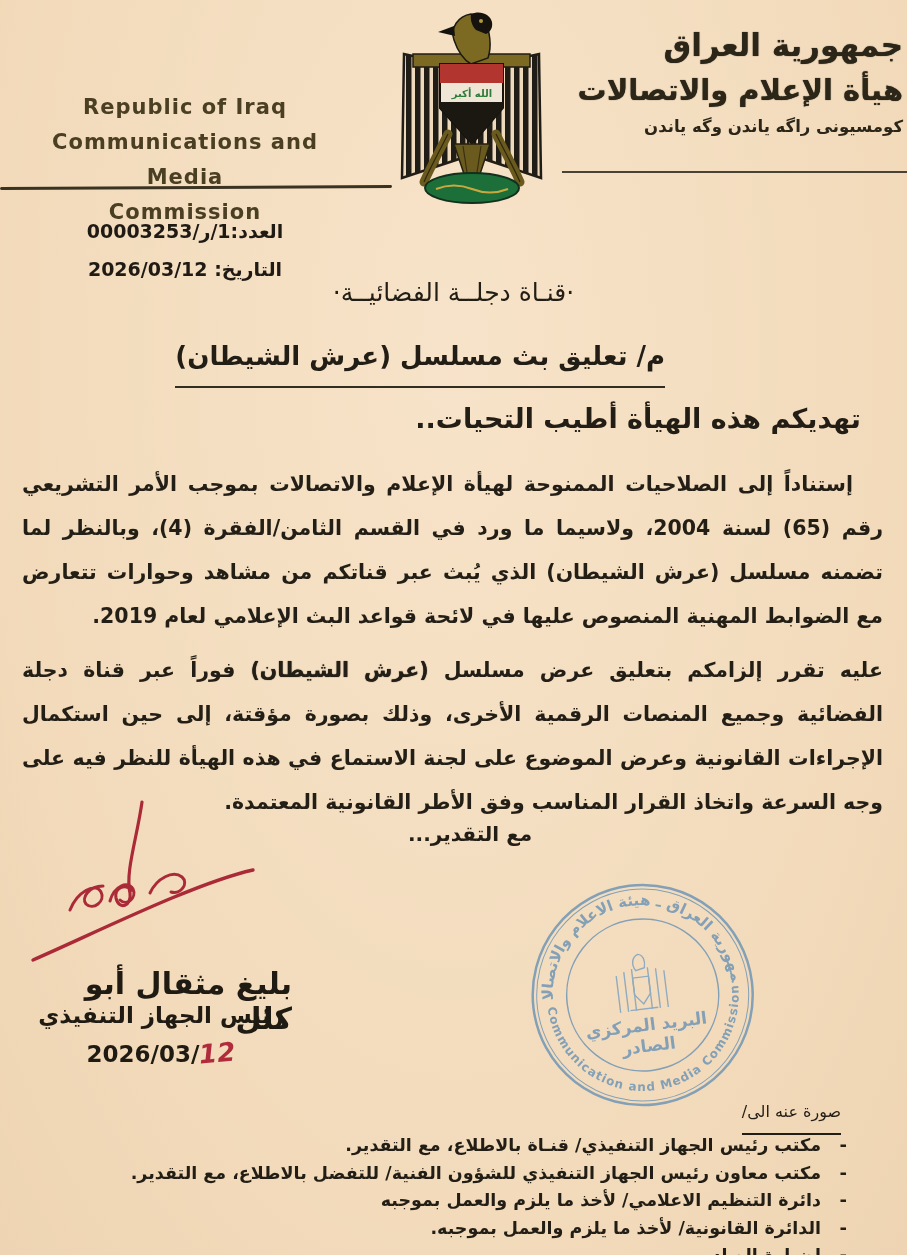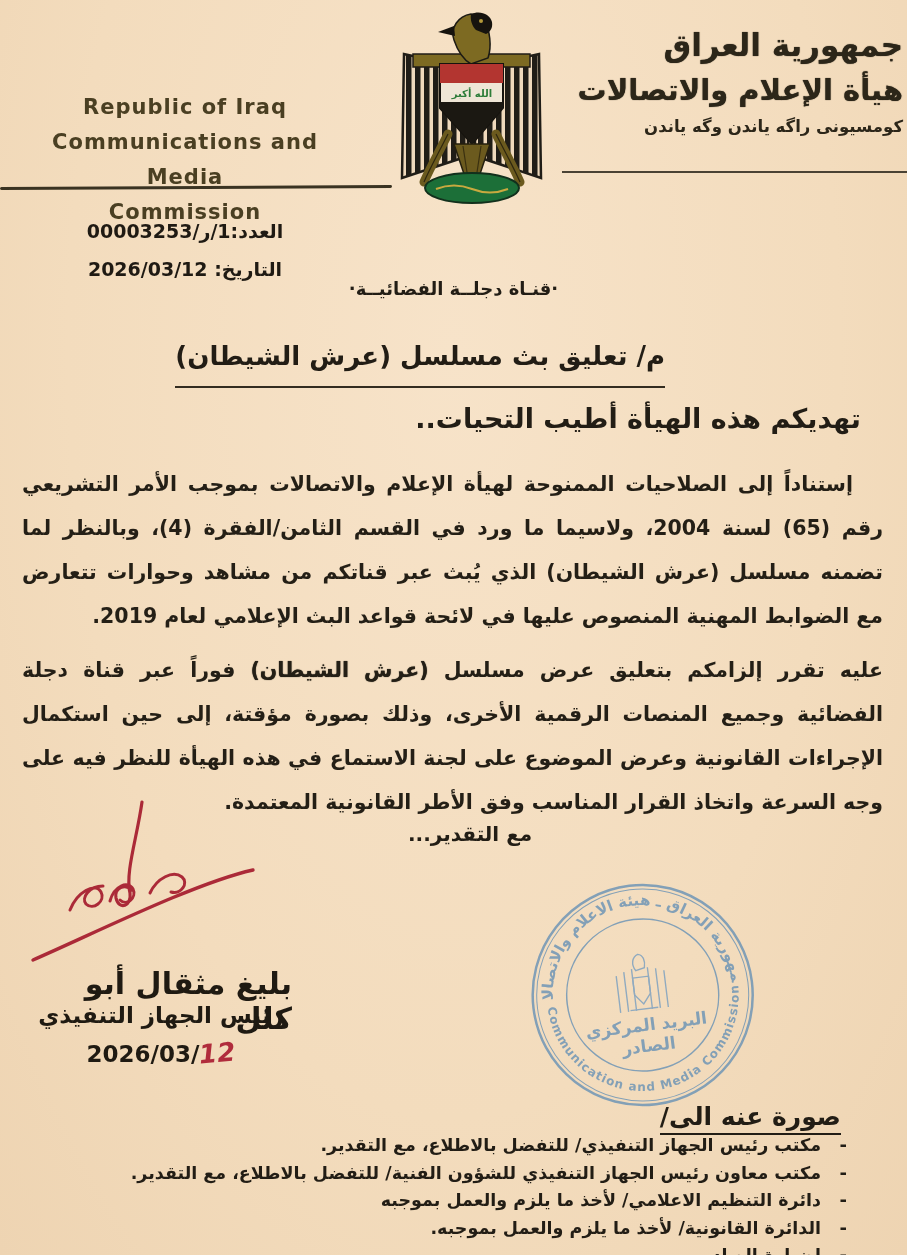--- a/index.html
+++ b/index.html
@@ -19,43 +19,43 @@
   .emblem{position:absolute;left:388px;top:6px;}
   .ar-title{position:absolute;right:4px;top:22px;width:340px;direction:rtl;color:#2c2619;}
   .ar-title .l1{font-size:31px;font-weight:bold;line-height:46px;text-shadow:0 0 1px #2c2619;}
   .ar-title .l2{font-size:29px;font-weight:bold;line-height:44px;text-shadow:0 0 1px #2c2619;}
   .ar-title .l3{font-size:16.5px;font-weight:bold;line-height:30px;}
   
   .ref{position:absolute;left:34px;top:212px;width:302px;direction:rtl;text-align:center;
        font-weight:bold;font-size:19px;line-height:38px;color:#1f1a13;}
   
   .addressee{position:absolute;left:0;right:0;top:278px;text-align:center;direction:rtl;
-             font-size:18px;font-weight:bold;color:#221d15;}
+             font-size:25px;font-weight:normal;color:#221d15;}
   .subject{position:absolute;right:242px;top:341px;direction:rtl;font-size:26px;font-weight:bold;
            color:#221d15;padding-bottom:15px;border-bottom:2.5px solid #332c20;}
   .greeting{position:absolute;right:46px;top:403px;direction:rtl;font-size:27px;font-weight:bold;color:#221d15;}
   .body-text{position:absolute;right:24px;left:22px;top:462px;direction:rtl;text-align:justify;
              font-size:20.5px;font-weight:bold;line-height:44px;color:#241f16;}
   .body-text p{margin:0 0 10px 0;}
   .body-text p.first{text-indent:30px;}
   .closing{position:absolute;left:408px;top:822px;direction:rtl;font-size:20px;font-weight:bold;color:#221d15;}
   
   .sig-svg{position:absolute;left:15px;top:798px;}
   .sig-name{position:absolute;left:30px;top:966px;width:262px;text-align:right;direction:rtl;
             font-size:30px;font-weight:bold;color:#1f1a12;}
   .sig-title{position:absolute;left:30px;top:1002px;width:262px;text-align:center;direction:rtl;
              font-size:23px;font-weight:bold;color:#1f1a12;}
   .sig-date{position:absolute;left:30px;top:1038px;width:262px;text-align:center;direction:ltr;
             font-size:23px;font-weight:bold;color:#1f1a12;}
   .sig-date .day{color:#b02c3c;font-size:26px;display:inline-block;transform:rotate(-5deg);font-style:italic;}
   
   .stamp{position:absolute;left:523px;top:878px;opacity:0.85;transform:rotate(-7deg);}
   
-  .cc-header{position:absolute;right:66px;top:1102px;direction:rtl;font-size:25px;font-weight:bold;
-             color:#221d15;border-bottom:2px solid #221d15;padding-bottom:2px;}
+  .cc-header{position:absolute;right:66px;top:1102px;direction:rtl;font-size:16px;font-weight:normal;
+             color:#221d15;border-bottom:2px solid #221d15;padding-bottom:12px;}
   .cc-list{position:absolute;right:60px;top:1133px;direction:rtl;}
   .cc-item{display:flex;direction:rtl;align-items:flex-start;height:27.5px;}
   .cc-dash{width:12px;font-weight:bold;font-size:18px;color:#221d15;margin-left:14px;line-height:24px;}
   .cc-text{font-size:17.5px;font-weight:bold;color:#221d15;white-space:nowrap;line-height:24px;}
 </style>
 </head>
 <body>
 
 <div class="page">
 
@@ -158,21 +158,21 @@
       </g>
       <text x="120" y="153" text-anchor="middle" font-size="17" font-weight="bold" fill="#7096b6">البريد المركزي</text>
       <text x="120" y="174" text-anchor="middle" font-size="17" font-weight="bold" fill="#7096b6">الصادر</text>
     </svg>
   </div>
 
   <div class="cc-header">صورة عنه الى/</div>
   <div class="cc-list">
     <div class="cc-item">
       <span class="cc-dash">-</span>
-      <span class="cc-text">مكتب رئيس الجهاز التنفيذي/ للتفضل بالاطلاع، مع التقدير.</span>
+      <span class="cc-text">مكتب رئيس الجهاز التنفيذي/ قنـاة بالاطلاع، مع التقدير.</span>
     </div>
     <div class="cc-item">
       <span class="cc-dash">-</span>
       <span class="cc-text">مكتب معاون رئيس الجهاز التنفيذي للشؤون الفنية/ للتفضل بالاطلاع، مع التقدير.</span>
     </div>
     <div class="cc-item">
       <span class="cc-dash">-</span>
       <span class="cc-text">دائرة التنظيم الاعلامي/ لأخذ ما يلزم والعمل بموجبه</span>
     </div>
     <div class="cc-item">

